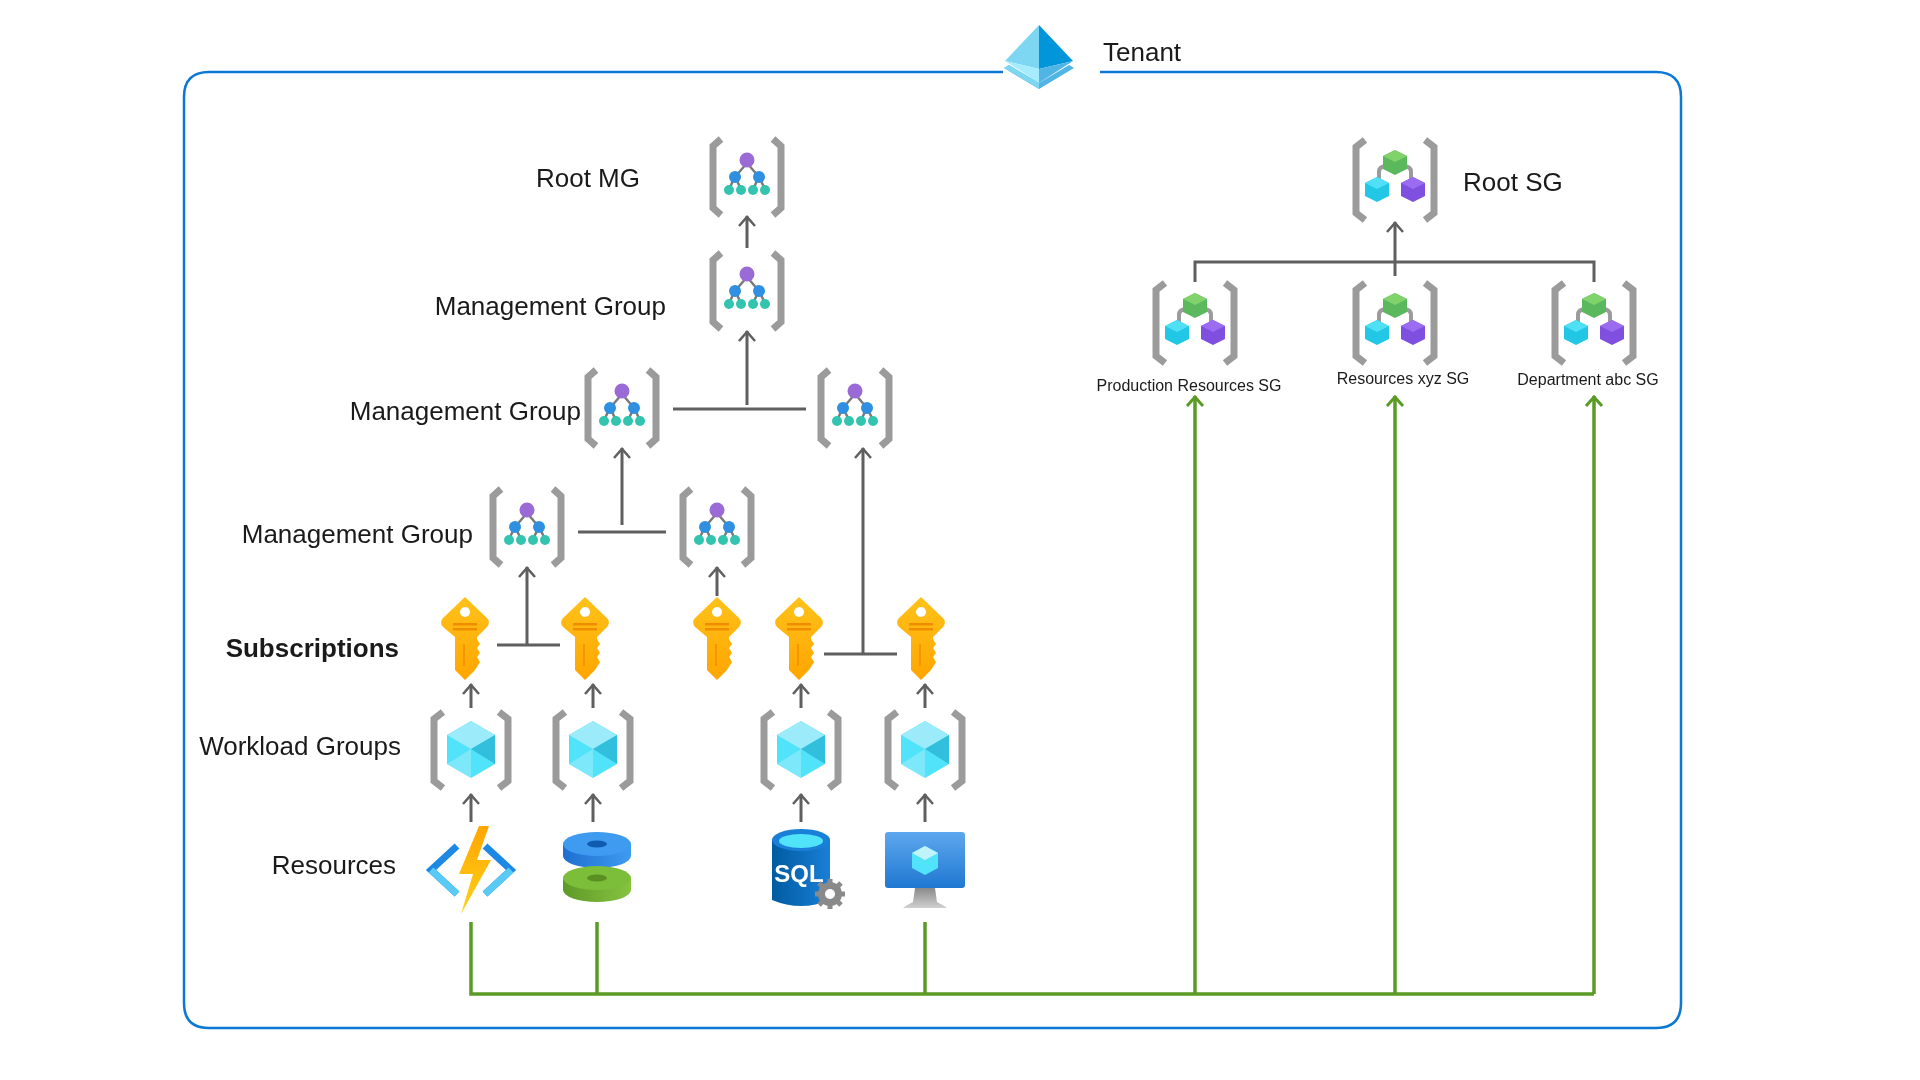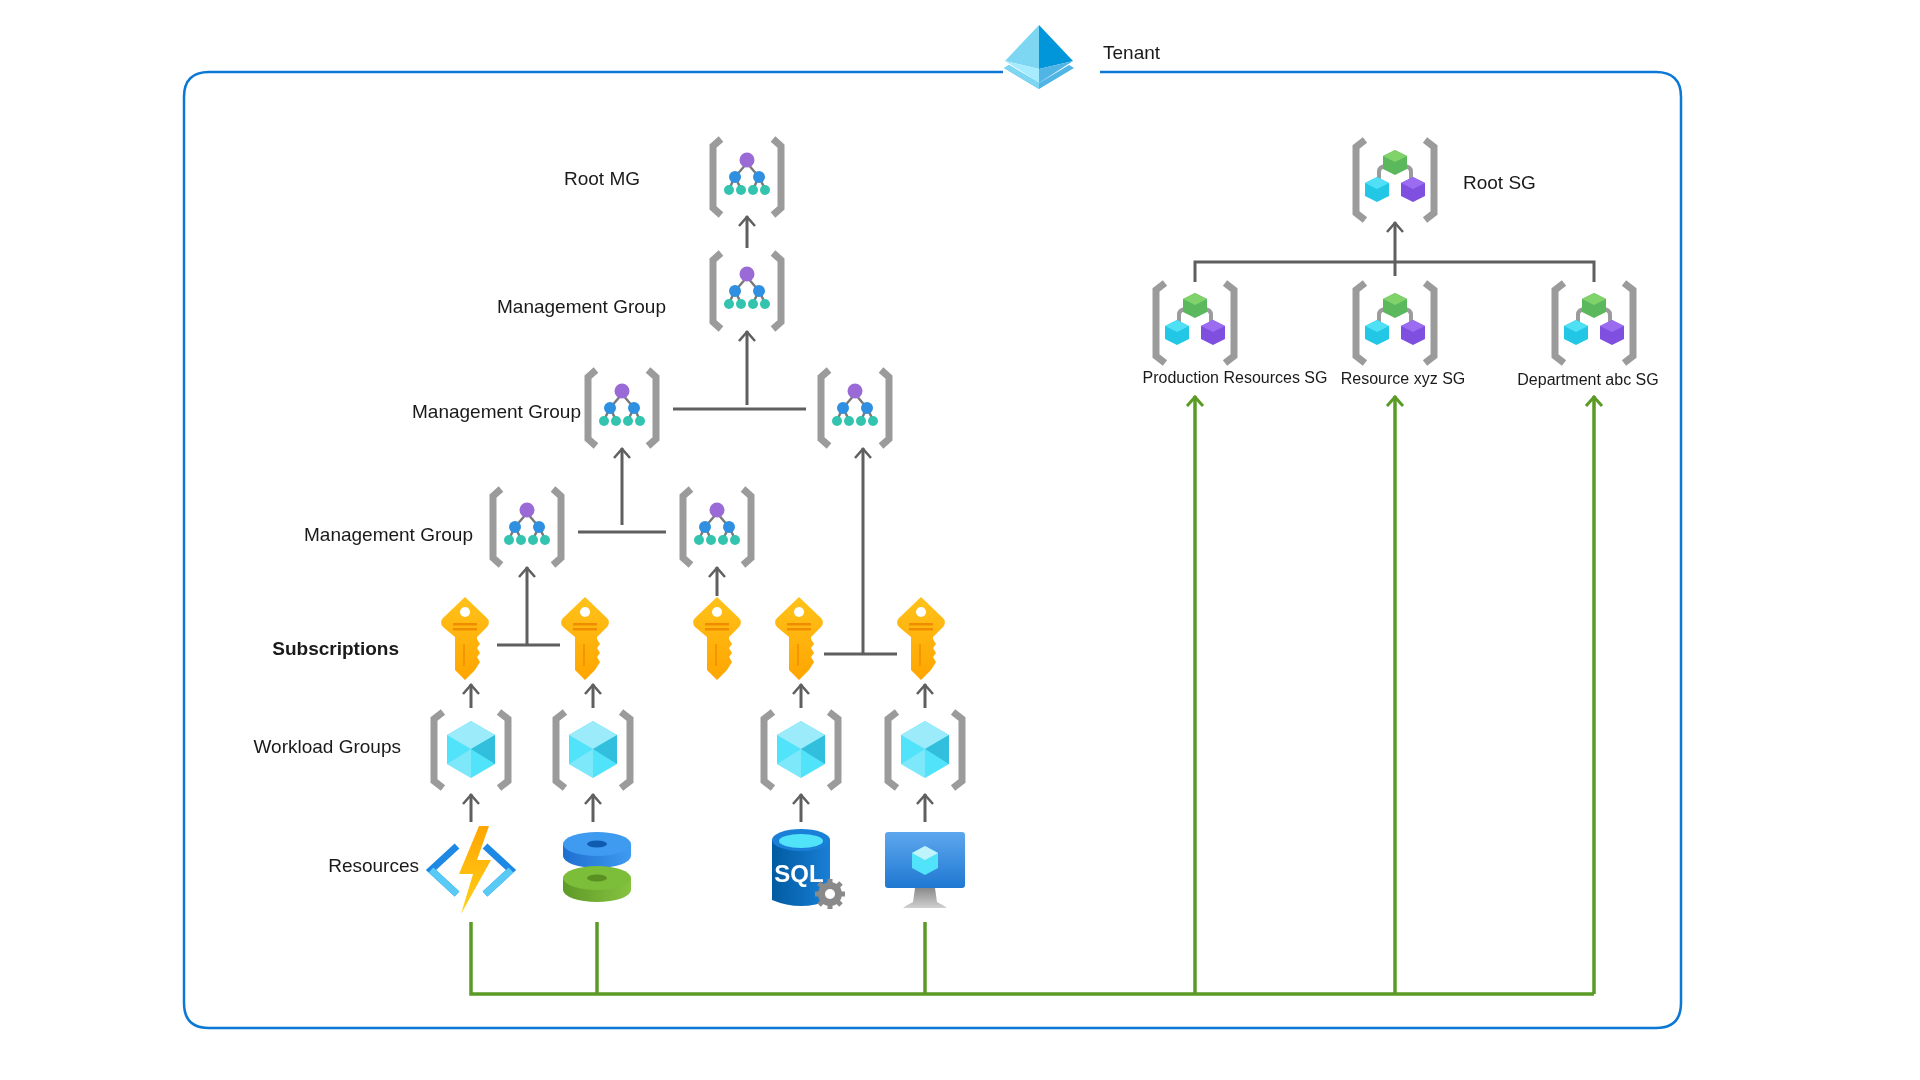--- a/index.html
+++ b/index.html
@@ -1,18 +1,18 @@
 <!DOCTYPE html>
 <html><head>
 <meta charset="utf-8">
 <style>
   html,body{margin:0;padding:0;background:#ffffff;}
   body{width:1920px;height:1080px;position:relative;overflow:hidden;font-family:"Liberation Sans","DejaVu Sans",sans-serif;color:#1a1a1a;}
   #stage{position:absolute;left:0;top:0;width:1920px;height:1080px;}
-  .lbl{position:absolute;font-size:19px;white-space:nowrap;line-height:1;}
+  .lbl{position:absolute;font-size:26px;white-space:nowrap;line-height:1;}
   .lbl.r{transform:translate(-100%,-50%);}
   .lbl.l{transform:translate(0,-50%);}
   .lbl.c{transform:translate(-50%,-50%);font-size:16px;}
 </style>
 </head>
 <body>
 
 <div id="stage">
   <svg id="svg" width="1920" height="1080" viewBox="0 0 1920 1080" xmlns="http://www.w3.org/2000/svg">
     <defs>
@@ -230,19 +230,19 @@
 
   
   <div class="lbl l" style="left:1103px;top:52px;">Tenant</div>
 
   <div class="lbl r" style="left:640px;top:178px;">Root MG</div>
   <div class="lbl r" style="left:666px;top:306px;">Management Group</div>
   <div class="lbl r" style="left:581px;top:411px;">Management Group</div>
   <div class="lbl r" style="left:473px;top:534px;">Management Group</div>
   <div class="lbl r" style="left:399px;top:648px;font-weight:bold;">Subscriptions</div>
   <div class="lbl r" style="left:401px;top:746px;">Workload Groups</div>
-  <div class="lbl r" style="left:419px;top:865px;">Resources</div>
+  <div class="lbl r" style="left:396px;top:865px;">Resources</div>
 
   <div class="lbl l" style="left:1455px;top:182px;margin-left:8px;">Root SG</div>
-  <div class="lbl c" style="left:1189px;top:378px;margin-left:46px;">Production Resources SG</div>
-  <div class="lbl c" style="left:1403px;top:379px;">Resource xyz SG</div>
+  <div class="lbl c" style="left:1189px;top:386px;">Production Resources SG</div>
+  <div class="lbl c" style="left:1403px;top:379px;">Resources xyz SG</div>
   <div class="lbl c" style="left:1588px;top:380px;">Department abc SG</div>
 </div>
 
 </body></html>

